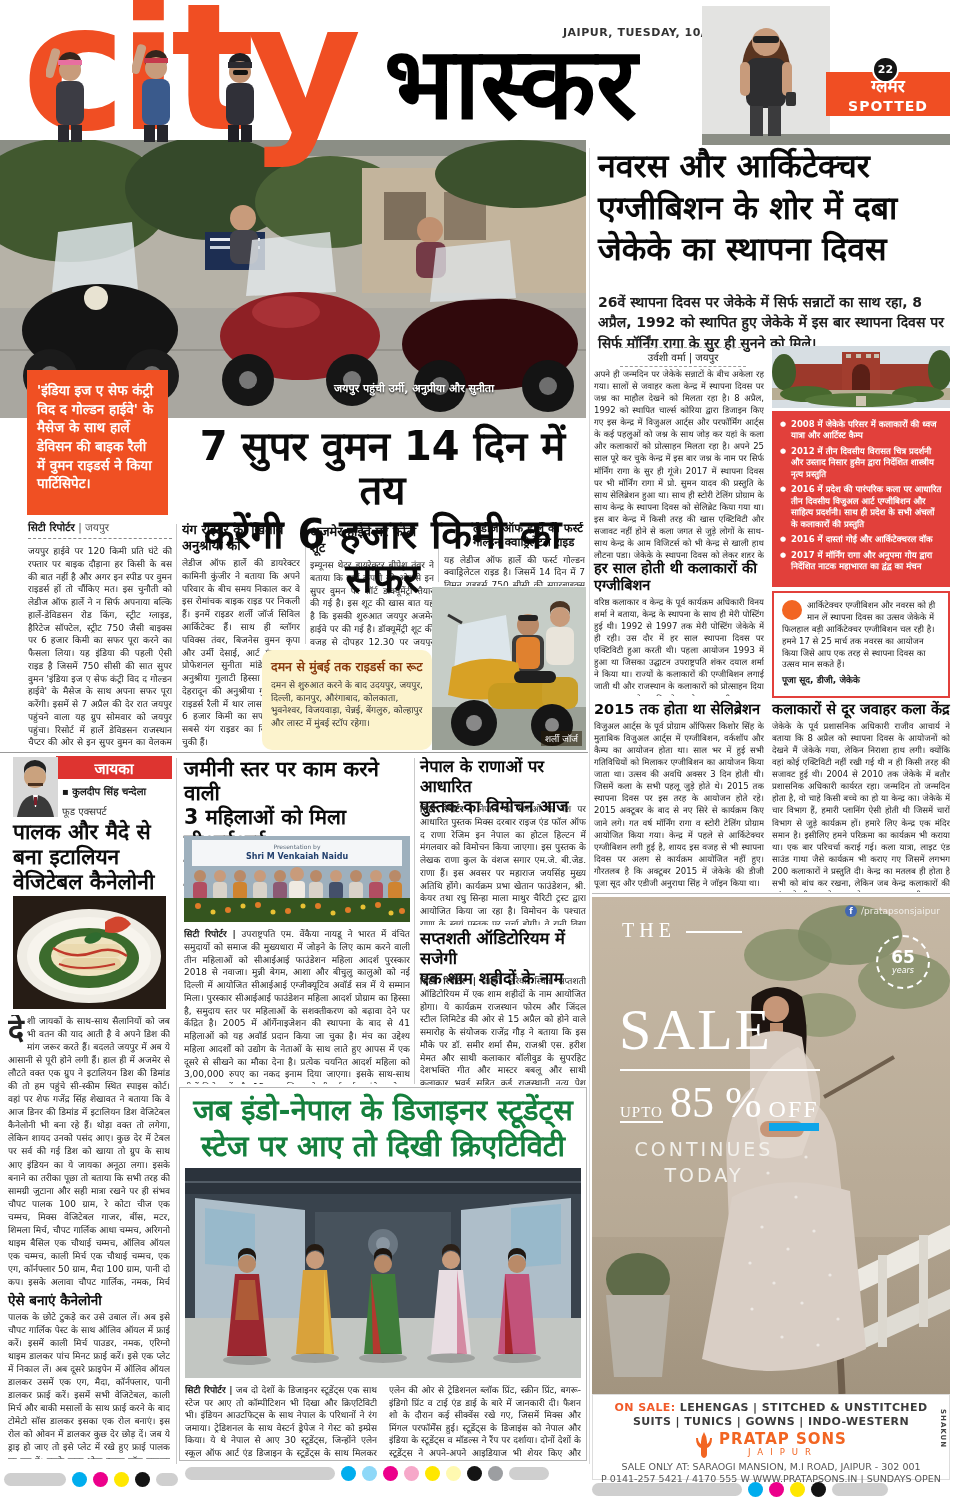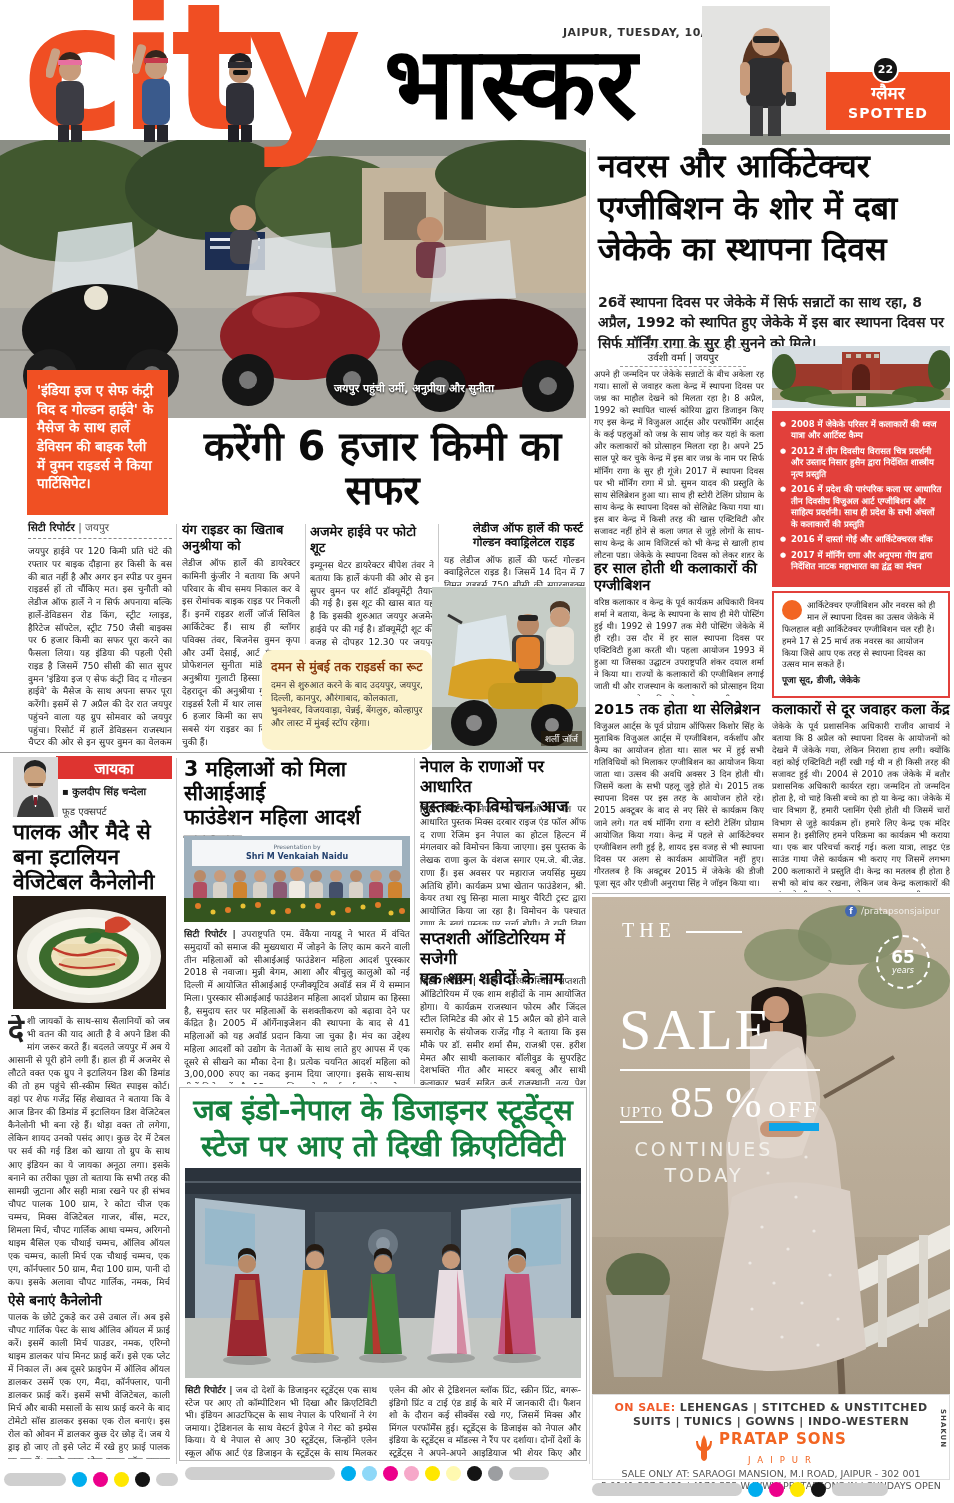--- a/index.html
+++ b/index.html
@@ -7,21 +7,21 @@
         font-family:"DejaVu Sans","Liberation Sans",sans-serif;color:#1a1a1a;}
   #page *{box-sizing:border-box;}
   .abs{position:absolute;}
   
   .dateline{left:563px;top:26px;font-size:11px;font-weight:bold;letter-spacing:.5px;color:#333;}
   .logo-city{left:22px;top:0px;font-size:176px;font-weight:800;color:#f04e23;letter-spacing:-8px;line-height:.78;z-index:2;}
   .logo-bhaskar{left:384px;top:34px;font-size:100px;font-weight:bold;color:#000;line-height:1;z-index:1;}
   .spotted-photo{left:702px;top:6px;width:128px;height:139px;z-index:3;}
   .badge-circle{left:872px;top:56px;width:27px;height:27px;background:#141414;color:#fff;border-radius:50%;
     font-size:11px;font-weight:bold;display:flex;align-items:center;justify-content:center;z-index:5;border:2px solid #fff;}
-  .spotted-badge{left:826px;top:72px;width:124px;height:58px;background:#f04e23;color:#fff;text-align:center;
+  .spotted-badge{left:826px;top:72px;width:124px;height:44px;background:#f04e23;color:#fff;text-align:center;
     display:flex;flex-direction:column;justify-content:center;gap:1px;z-index:4;}
   .badge-hi{font-size:17px;font-weight:bold;}
   .badge-en{font-size:14px;font-weight:bold;letter-spacing:1px;}
   .badge-strip{left:826px;top:134px;width:124px;height:11px;background:#8b8e85;z-index:3;}
   .figure{z-index:3;}
   .fig1{left:46px;top:48px;} .fig2{left:132px;top:44px;} .fig3{left:218px;top:52px;}
   
   .lead-photo{left:0;top:140px;width:586px;height:278px;overflow:hidden;}
   .lead-caption{position:absolute;right:92px;top:240px;color:#fff;font-size:11px;font-weight:bold;text-shadow:0 1px 2px #000;}
   .lead-sidebox{left:27px;top:370px;width:141px;min-height:145px;background:#f05023;color:#fff;padding:11px 10px;
@@ -113,21 +113,21 @@
   .ad-upto{position:absolute;left:28px;top:184px;display:flex;align-items:baseline;gap:7px;color:#fff;z-index:2;}
   .ad-upto .u{font-size:15px;letter-spacing:1px;border-bottom:2px solid #fff;font-family:"Liberation Serif",serif;}
   .ad-upto .p{font-size:44px;font-family:"Liberation Serif",serif;line-height:1;}
   .ad-upto .o{font-size:24px;letter-spacing:2px;font-family:"Liberation Serif",serif;border-bottom:8px solid #0ea5e9;}
   .ad-cont{position:absolute;left:32px;top:240px;width:160px;text-align:center;color:#f3f1ec;font-size:19px;letter-spacing:3px;line-height:1.35;z-index:2;}
   .ad-info{position:absolute;left:0;top:497px;width:358px;height:86px;background:#fff;text-align:center;border:1px solid #ddd;}
   .onsale{margin-top:6px;font-size:11px;font-weight:bold;letter-spacing:.4px;color:#3c3c3c;line-height:1.3;}
   .onsale .lbl{color:#f15a29;}
   .brand-row{display:flex;align-items:center;justify-content:center;gap:6px;margin-top:2px;}
   .brand{font-size:15px;font-weight:800;color:#f26522;letter-spacing:1px;line-height:1;}
-  .brand-city{font-size:8.5px;letter-spacing:7px;color:#f26522;margin-top:8px;}
+  .brand-city{font-size:8.5px;letter-spacing:7px;color:#f26522;margin-top:0;}
   .ad-addr{font-size:9.5px;color:#555;margin-top:3px;}
   .ad-contact{font-size:9.5px;color:#555;margin-top:1px;}
   .ad-agency{position:absolute;right:3px;top:512px;writing-mode:vertical-rl;font-size:7px;color:#444;letter-spacing:1px;font-weight:bold;}
   
   .marks{position:absolute;display:flex;align-items:center;gap:6px;}
   .bar{height:13px;border-radius:7px;background:#cfcfcf;flex:none;}
   .dot{width:15px;height:15px;border-radius:50%;flex:none;}
   .c{background:#00adee;}.m{background:#ec008b;}.y{background:#ffe700;}.k{background:#141414;}
   .lc{background:#8ed8f8;}.pk{background:#f6a8c9;}.ly{background:#fff9b0;}.gy{background:#9c9ea1;}
   #marks-left{left:4px;top:1472px;}
@@ -238,20 +238,21 @@
       <circle cx="440" cy="246" r="26" fill="#141414"></circle>
         <circle cx="440" cy="246" r="9" fill="#6e6e6e"></circle>
       <circle cx="548" cy="246" r="26" fill="#141414"></circle>
         <circle cx="548" cy="246" r="9" fill="#6e6e6e"></circle>
     </svg>
     <div class="lead-caption">जयपुर पहुंची उर्मी, अनुप्रीया और सुनीता</div>
   </div>
 
   <div class="abs lead-sidebox">'इंडिया इज ए सेफ कंट्री विद द गोल्डन हाईवे' के मैसेज के साथ हार्ले डेविसन की बाइक रैली में वुमन राइडर्स ने किया पार्टिसिपेट।</div>
   <div class="abs lead-headline">
+    <div>7 सुपर वुमन 14 दिन में तय</div>
     <div>करेंगी 6 हजार किमी का सफर</div>
   </div>
 
   <div class="abs lead-byline">
     <span class="byline-label">सिटी रिपोर्टर</span>
     <span class="byline-place">| जयपुर</span>
   </div>
   <div class="lead-col lead-colA">जयपुर हाईवे पर 120 किमी प्रति घंटे की रफ्तार पर बाइक दौड़ाना हर किसी के बस की बात नहीं है और अगर इन स्पीड पर वुमन राइडर्स हों तो चौंकिए मत। इस चुनौती को लेडीज ऑफ हार्ले ने न सिर्फ अपनाया बल्कि हार्ले-डेविडसन रोड किंग, स्ट्रीट ग्लाइड, हैरिटेज सॉफ्टेल, स्ट्रीट 750 जैसी बाइक्स पर 6 हजार किमी का सफर पूरा करने का फैसला लिया। यह इंडिया की पहली ऐसी राइड है जिसमें 750 सीसी की सात सुपर वुमन 'इंडिया इज ए सेफ कंट्री विद द गोल्डन हाईवे' के मैसेज के साथ अपना सफर पूरा करेंगी। इसमें से 7 अप्रैल की देर रात जयपुर पहुंचने वाला यह ग्रुप सोमवार को जयपुर पहुंचा। रिसोर्ट में हार्ले डेविडसन राजस्थान चैप्टर की ओर से इन सुपर वुमन का वेलकम किया गया।</div>
   <div class="lead-col lead-colB">
     <h4 class="col-head">यंग राइडर का खिताब अनुश्रीया को</h4>
@@ -336,20 +337,21 @@
     </svg>
   </div>
   <div class="zaika-body zb1">
     <span class="dropcap">दे</span><span>शी जायकों के साथ-साथ सैलानियों को जब भी वतन की याद आती है वे अपने डिश की मांग जरूर करते हैं। बदलते जयपुर में अब ये आसानी से पूरी होने लगी हैं। हाल ही में अजमेर से लौटते वक्त एक ग्रुप ने इटालियन डिश की डिमांड की तो हम पहुंचे सी-स्कीम स्थित स्पाइस कोर्ट। वहां पर शेफ गजेंद्र सिंह शेखावत ने बताया कि वे आज डिनर की डिमांड में इटालियन डिश वेजिटेबल कैनेलोनी भी बना रहे हैं। थोड़ा वक्त तो लगेगा, लेकिन शायद उनको पसंद आए। कुछ देर में टेबल पर सर्व की गई डिश को खाया तो ग्रुप के साथ आए इंडियन का ये जायका अनूठा लगा। इसके बनाने का तरीका पूछा तो बताया कि सभी तरह की सामग्री जुटाना और सही मात्रा रखने पर ही संभव है।</span>
   </div>
   <div class="zaika-body zb-ing">चौपट पालक 100 ग्राम, रे कोटा चीज एक चम्मच, मिक्स वेजिटेबल गाजर, बींस, मटर, शिमला मिर्च, चौपट गार्लिक आधा चम्मच, अरिगनो थाइम बैसिल एक चौथाई चम्मच, ऑलिव ऑयल एक चम्मच, काली मिर्च एक चौथाई चम्मच, एक एग, कॉर्नफ्लार 50 ग्राम, मैदा 100 ग्राम, पानी दो कप। इसके अलावा चौपट गार्लिक, नमक, मिर्च स्वाद अनुसार।</div>
   <div class="abs zaika-sub">ऐसे बनाएं कैनेलोनी</div>
   <div class="zaika-body zb2">पालक के छोटे टुकड़े कर उसे उबाल लें। अब इसे चौपट गार्लिक पेस्ट के साथ ऑलिव ऑयल में फ्राई करें। इसमें काली मिर्च पाउडर, नमक, एरिग्नो थाइम डालकर पांच मिनट फ्राई करें। इसे एक प्लेट में निकाल लें। अब दूसरे फ्राइपेन में ऑलिव ऑयल डालकर उसमें एक एग, मैदा, कॉर्नफ्लार, पानी डालकर फ्राई करें। इसमें सभी वेजिटेबल, काली मिर्च और बाकी मसालों के साथ फ्राई करने के बाद टोमेटो सॉस डालकर इसका एक रोल बनाएं। इस रोल को ओवन में डालकर कुछ देर छोड़ दें। जब ये ड्राइ हो जाए तो इसे प्लेट में रखे हुए फ्राई पालक पर रख दें। इसके ऊपर थोड़ा व्हाइट सॉस डालकर सर्व करें।</div>
 
   <div class="abs cii-head">
+    <div>जमीनी स्तर पर काम करने वाली</div>
     <div>3 महिलाओं को मिला सीआईआई</div>
     <div>फाउंडेशन महिला आदर्श पुरस्कार</div>
   </div>
   <div class="abs cii-photo">
     <svg width="226" height="86" viewBox="0 0 226 86">
       <rect width="226" height="86" fill="#9eb0bd"></rect>
       <rect x="8" y="4" width="210" height="26" fill="#f4f6f8"></rect>
       <text x="113" y="13" font-size="6" text-anchor="middle" fill="#5a6a7a">Presentation by</text>
       <text x="113" y="23" font-size="8" font-weight="bold" text-anchor="middle" fill="#23406e">Shri M Venkaiah Naidu</text>
       <g>

